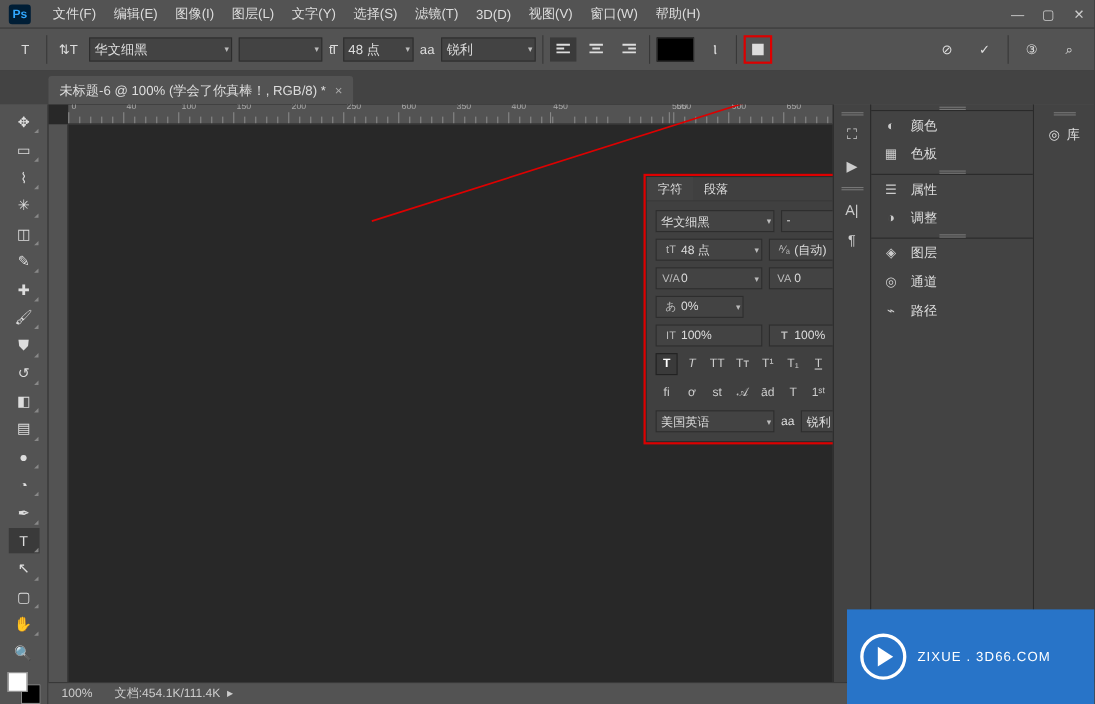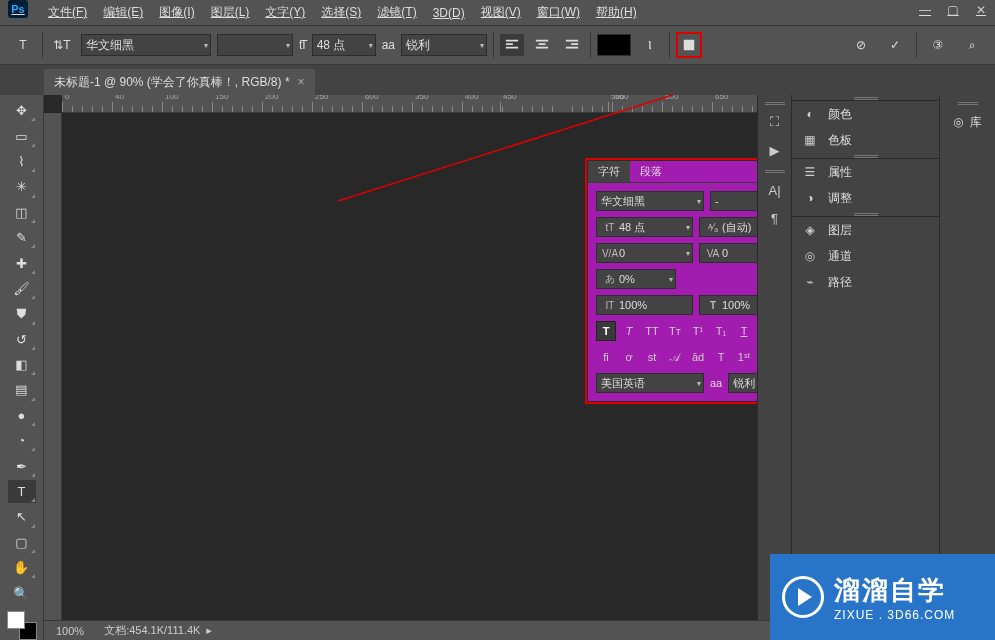--- a/index.html
+++ b/index.html
@@ -1,19 +1,19 @@
 <!DOCTYPE html>
 <html><head>
 <meta charset="utf-8">
 <style>
 * { margin: 0; padding: 0; box-sizing: border-box; font-family: "Microsoft YaHei", sans-serif; user-select: none; }
 body { background: #535353; width: 995px; height: 640px; overflow: hidden; position: relative; }
 
 
-.menubar { height: 25px; background: #535353; display: flex; align-items: flex-start; padding-left: 8px; font-size: 12px; color: #ddd; text-decoration: underline; }
+.menubar { height: 25px; background: #535353; display: flex; align-items: center; padding-left: 8px; font-size: 12px; color: #ddd; }
 .menubar .ps-icon { width: 20px; height: 18px; background: #001e36; color: #31a8ff; font-weight: 900; font-size: 11px; display: flex; align-items: center; justify-content: center; border-radius: 3px; margin-right: 12px; }
 .menubar .menu-item { padding: 0 8px; height: 100%; display: flex; align-items: center; cursor: pointer; }
 .menubar .window-controls { margin-left: auto; display: flex; }
 .menubar .win-btn { width: 28px; height: 20px; display: flex; align-items: center; justify-content: center; cursor: pointer; color: #ccc; }
 
 
 .optbar { height: 40px; background: #535353; border-top: 1px solid #383838; border-bottom: 1px solid #383838; display: flex; align-items: center; padding: 0 10px; gap: 6px; font-size: 12px; color: #ddd; }
 .optbar .icon-btn { width: 26px; height: 26px; display: flex; align-items: center; justify-content: center; cursor: pointer; color: #ddd; }
 .optbar .sep { width: 1px; height: 26px; background: #383838; }
 .optbar .dropdown { background: #434343; border: 1px solid #2d2d2d; height: 22px; display: flex; align-items: center; padding: 0 4px; position: relative; }
@@ -48,21 +48,21 @@
 .ruler-v { position: absolute; top: 18px; left: 0; bottom: 0; width: 18px; background: #535353; border-right: 1px solid #383838; }
 .canvas { position: absolute; top: 110px; left: 132px; width: 452px; height: 312px; background: #fff; }
 .text-obj { position: absolute; top: 65px; left: 30px; font-family: "STXihei","华文细黑",sans-serif; font-size: 46px; }
 .text-obj .sel { background: #000; color: #fff; padding: 0 2px; }
 .sample-line { position: absolute; left: -10px; bottom: -4px; right: -40px; height: 1px; background: #888; }
 
 
 .arrow-line { position: absolute; stroke: #d00; stroke-width: 1.5; fill: none; pointer-events: none; }
 
 
-.char-panel { position: absolute; top: 65px; left: 543px; width: 218px; background: #a21caf; border: 1px solid #2a2a2a; outline: 2px solid #d00; font-size: 11px; color: #ddd; }
+.char-panel { position: absolute; top: 65px; left: 543px; width: 218px; background: #404040; border: 1px solid #2a2a2a; outline: 2px solid #d00; font-size: 11px; color: #ddd; }
 .char-panel .cp-head { height: 22px; display: flex; align-items: center; border-bottom: 1px solid #3a3a3a; }
 .char-panel .cp-tab { padding: 0 10px; height: 100%; display: flex; align-items: center; cursor: pointer; }
 .char-panel .cp-tab.active { background: #434343; }
 .char-panel .cp-body { padding: 8px; display: flex; flex-direction: column; gap: 6px; }
 .cp-row { display: flex; align-items: center; gap: 6px; }
 .cp-input { background: #434343; border: 1px solid #2d2d2d; height: 20px; display: flex; align-items: center; padding: 0 2px 0 4px; position: relative; flex: 1; min-width: 0; }
 .cp-input .ci-lbl { width: 18px; text-align: center; font-size: 10px; color: #bbb; flex: 0 0 auto; }
 .cp-input .ci-val { color: #ddd; flex: 1; overflow: hidden; text-overflow: ellipsis; white-space: nowrap; }
 .cp-input .ci-arr { font-size: 8px; color: #bbb; flex: 0 0 auto; padding-left: 2px; }
 .cp-input.wide { flex: 0 0 108px; }
@@ -170,21 +170,21 @@
     <div class="icon-btn">⊘</div>
     <div class="icon-btn">✓</div>
     <div class="sep"></div>
     <div class="icon-btn">③</div>
     <div class="icon-btn">⌕</div>
   </div>
 </div>
 
 <div class="tabbar">
   <div class="tab">
-    <span>未标题-1 @ 90% (学会了你真棒！, RGB/8) *</span>
+    <span>未标题-6 @ 100% (学会了你真棒！, RGB/8) *</span>
     <span class="close">×</span>
   </div>
 </div>
 
 <div class="main">
   <div class="toolbox">
     <div class="tool">✥<span class="corner"></span></div>
     <div class="tool">▭<span class="corner"></span></div>
     <div class="tool">⌇<span class="corner"></span></div>
     <div class="tool">✳<span class="corner"></span></div>
@@ -473,16 +473,15 @@
 
 <div class="statusbar">
   <span>100%</span>
   <span>文档:454.1K/111.4K</span>
     <span style="margin-left:-14px">▸</span>
 </div>
 
 <div class="watermark">
   <div class="play"></div>
   <div class="wm-txt">
-    <span class="big">溜溜自学</span>
     <span class="small">ZIXUE . 3D66.COM</span>
   </div>
 </div>
 
 </body></html>

